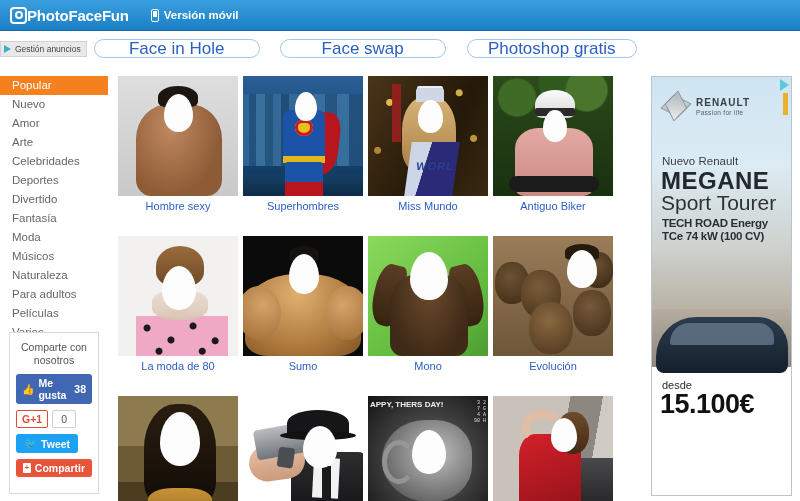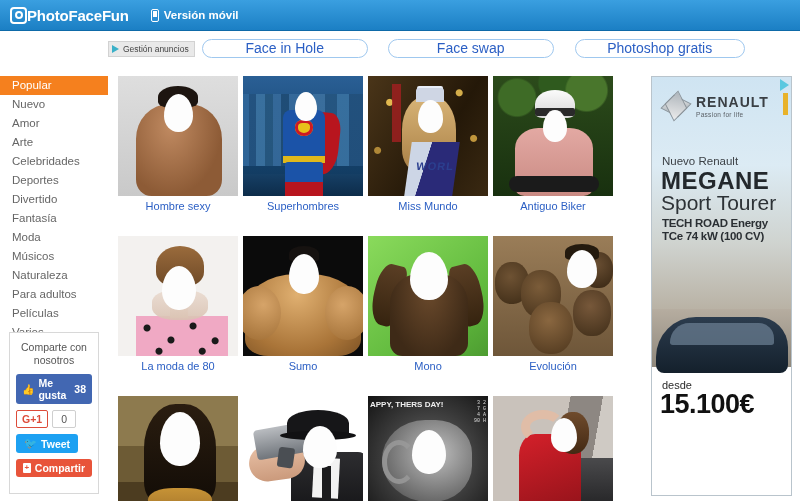--- a/index.html
+++ b/index.html
@@ -66,32 +66,32 @@
   
   .subnav {
     position: absolute; left: 0; top: 31px;
     width: 800px; height: 35px;
     background: #ffffff;
     display: flex; align-items: center;
   }
   .ads-badge {
     display: flex; align-items: center; gap: 4px;
     background: #e9e9e9; border: 1px solid #d2d2d2;
-    margin-left: 108px; padding: 1px 5px 1px 3px; height: 16px;
+    padding: 1px 5px 1px 3px; height: 16px;
   }
   .ads-badge .tri {
     width: 0; height: 0;
     border-left: 7px solid #3ab0c8;
     border-top: 4.5px solid transparent;
     border-bottom: 4.5px solid transparent;
   }
   .ads-badge span { font-size: 8.5px; color: #444; white-space: nowrap; }
   .pill-link {
     border: 1px solid #9fc8ef; border-radius: 12px;
-    color: #2b5fc4; font-size: 14px; text-decoration: none;
+    color: #2b5fc4; font-size: 17px; text-decoration: none;
     text-align: center; line-height: 17px; height: 19px;
     background: #ffffff; white-space: nowrap;
   }
   .pill-link.p1 { width: 166px; margin-left: 7px; }
   .pill-link.p2 { width: 166px; margin-left: 20px; }
   .pill-link.p3 { width: 170px; margin-left: 21px; }
 
   
   .sidebar {
     position: absolute; left: 0; top: 76px;
@@ -411,21 +411,21 @@
     content: ''; position: absolute; left: 50%; top: 50%;
     width: 17px; height: 17px;
     background: linear-gradient(135deg, #f2f2f2, #9aa2a8);
     transform: translate(-50%,-50%) rotate(45deg) skewY(-18deg);
     border: 1px solid #8b9399;
   }
   .diamond::after {
     transform: translate(-50%,-50%) rotate(45deg) skewY(18deg);
     background: linear-gradient(315deg, #ececec, #aeb5bb);
   }
-  .renault-word { color: #3a3f44; font-size: 14px; font-weight: bold; letter-spacing: 1px; text-align: right; }
+  .renault-word { color: #3a3f44; font-size: 10px; font-weight: bold; letter-spacing: 1px; text-align: right; }
   .renault-tag { color: #5a6066; font-size: 6.5px; letter-spacing: .3px; margin-top: 1px; }
   .ad-nuevo { position: absolute; left: 10px; top: 78px; font-size: 11.5px; color: #3c4146; }
   .ad-megane { position: absolute; left: 9px; top: 90px; font-size: 24px; font-weight: bold;
     color: #23282c; letter-spacing: .5px; }
   .ad-sport { position: absolute; left: 9px; top: 114px; font-size: 21px; color: #2d3236; }
   .ad-tech { position: absolute; left: 10px; top: 140px; font-size: 11.5px; font-weight: bold;
     color: #2a2f33; line-height: 13px; letter-spacing: -.3px; }
   .ad-mid {
     position: absolute; left: 0; top: 232px; width: 139px; height: 58px;
     background: linear-gradient(#b6ada0, #8f887c);

